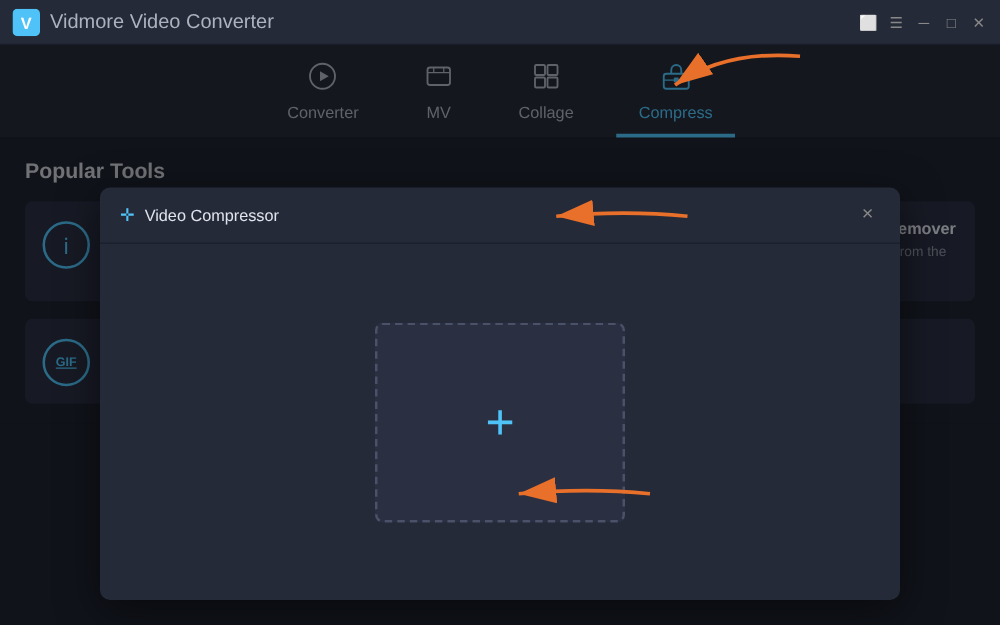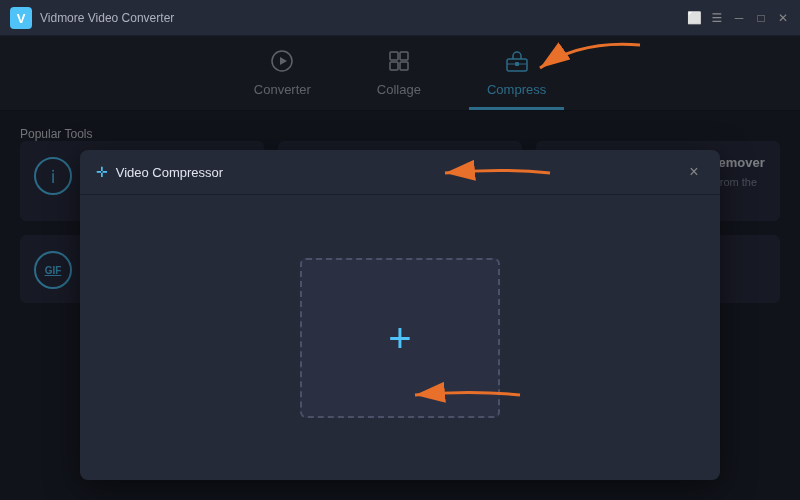--- a/index.html
+++ b/index.html
@@ -21,21 +21,21 @@
       align-items: center;
       padding: 0 10px;
       border-bottom: 1px solid #1a1e2a;
     }
     .title-bar-logo {
       width: 22px;
       height: 22px;
       margin-right: 8px;
     }
     .title-bar-title {
-      font-size: 12px;
+      font-size: 16px;
       color: #adb2be;
       flex: 1;
     }
     .title-bar-controls {
       display: flex;
       gap: 8px;
     }
     .title-bar-btn {
       width: 14px;
       height: 14px;
@@ -47,21 +47,21 @@
       cursor: pointer;
     }
 
     
     .nav-tabs {
       background: #252a38;
       height: 75px;
       display: flex;
       align-items: flex-end;
       justify-content: center;
-      gap: 30px;
+      gap: 16px;
       padding-bottom: 0;
       border-bottom: 1px solid #1a1e2a;
     }
     .nav-tab {
       display: flex;
       flex-direction: column;
       align-items: center;
       padding: 10px 18px 10px;
       cursor: pointer;
       color: #adb2be;
@@ -79,23 +79,24 @@
       line-height: 1;
     }
 
     
     .main-content {
       padding: 16px 20px;
       background: #1e2330;
     }
 
     .section-title {
-      font-size: 12px;
+      font-size: 17px;
       color: #cdd0d8;
-      font-weight: 400;
+      margin-bottom: 14px;
+      font-weight: 700;
     }
 
     
     .tools-grid {
       display: flex;
       gap: 14px;
       margin-bottom: 14px;
     }
 
     .tool-card {
@@ -263,20 +264,31 @@
       <svg width="24" height="24" viewBox="0 0 24 24" fill="none">
         <circle cx="12" cy="12" r="10" stroke="#adb2be" stroke-width="1.5"></circle>
         <polygon points="10,8 17,12 10,16" fill="#adb2be"></polygon>
       </svg>
     </span>
     <span>Converter</span>
   </div>
   <div class="nav-tab">
     <span class="nav-tab-icon">
       <svg width="24" height="24" viewBox="0 0 24 24" fill="none">
+        <rect x="3" y="5" width="18" height="14" rx="2" stroke="#adb2be" stroke-width="1.5"></rect>
+        <line x1="3" y1="9" x2="21" y2="9" stroke="#adb2be" stroke-width="1"></line>
+        <line x1="8" y1="5" x2="8" y2="9" stroke="#adb2be" stroke-width="1"></line>
+        <line x1="16" y1="5" x2="16" y2="9" stroke="#adb2be" stroke-width="1"></line>
+      </svg>
+    </span>
+    <span>MV</span>
+  </div>
+  <div class="nav-tab">
+    <span class="nav-tab-icon">
+      <svg width="24" height="24" viewBox="0 0 24 24" fill="none">
         <rect x="3" y="3" width="8" height="8" rx="1" stroke="#adb2be" stroke-width="1.5"></rect>
         <rect x="13" y="3" width="8" height="8" rx="1" stroke="#adb2be" stroke-width="1.5"></rect>
         <rect x="3" y="13" width="8" height="8" rx="1" stroke="#adb2be" stroke-width="1.5"></rect>
         <rect x="13" y="13" width="8" height="8" rx="1" stroke="#adb2be" stroke-width="1.5"></rect>
       </svg>
     </span>
     <span>Collage</span>
   </div>
   <div class="nav-tab active">
     <span class="nav-tab-icon">

